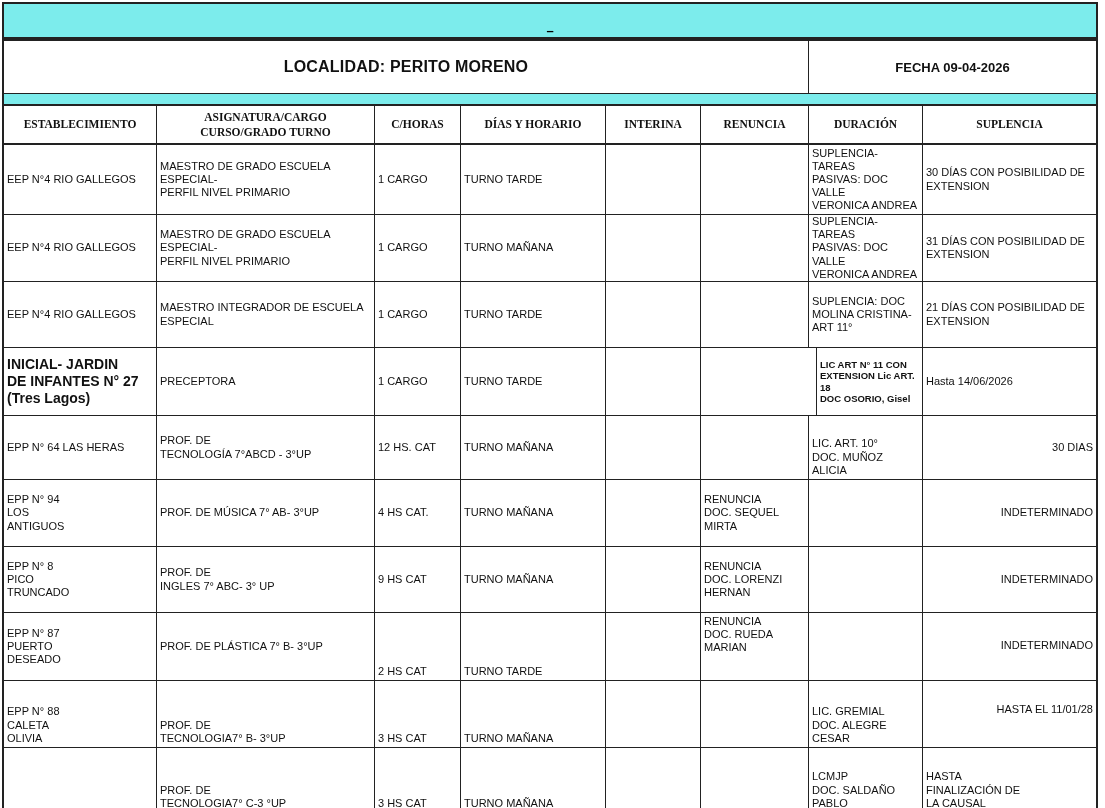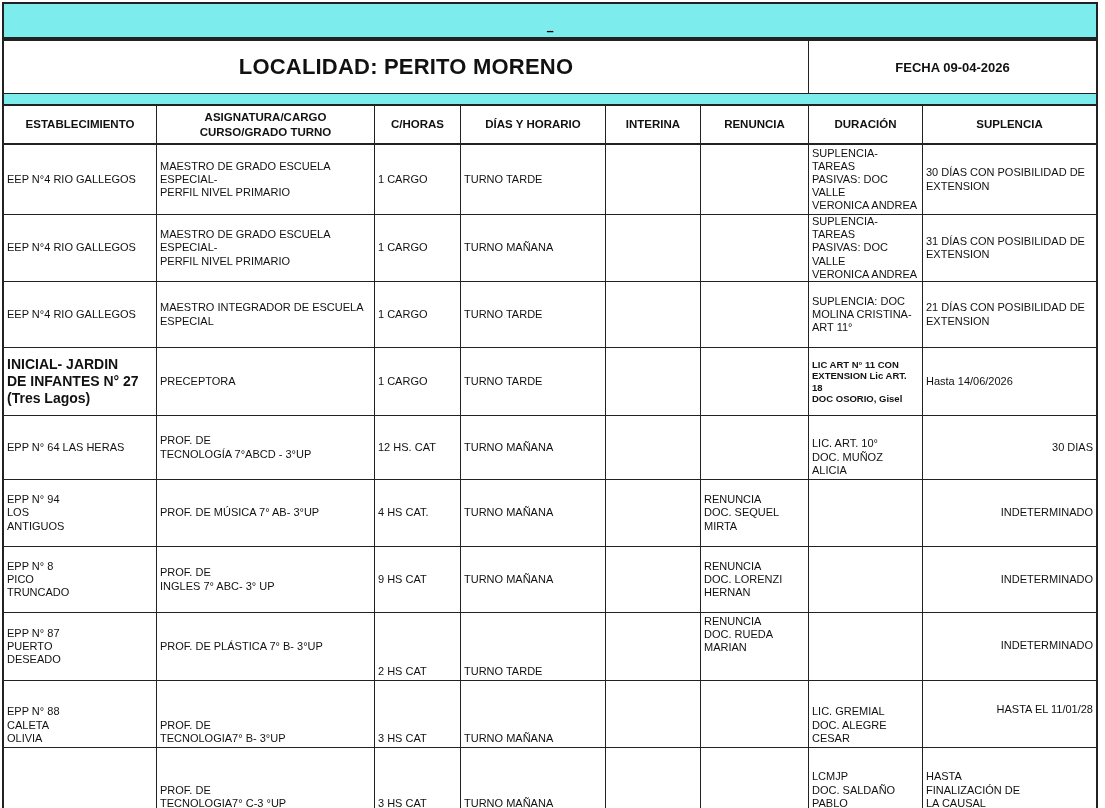--- a/index.html
+++ b/index.html
@@ -21,52 +21,52 @@
   }
 
   
   .doc{box-sizing:border-box;border:2px solid var(--border,#222);border-top-width:2px;}
 
   .titlerow{display:grid;grid-template-columns:804px 1fr;height:52px;}
   .titlecell{
     box-sizing:border-box;display:flex;align-items:center;justify-content:center;
     font-weight:bold;
   }
-  .titlecell.loc{font-size:22px;letter-spacing:.2px;}
+  .titlecell.loc{font-size:16px;letter-spacing:.2px;}
   .titlecell.fecha{border-left:1px solid var(--border,#222);font-size:13px;}
 
   .cyanstrip{
     box-sizing:border-box;height:13px;background:var(--band,#7cecec);
     border-top:1px solid var(--border,#222);border-bottom:2px solid var(--border,#222);
   }
 
   .gridrow{
     display:grid;
     grid-template-columns:152px 218px 86px 145px 95px 108px 114px 1fr;
   }
-  .thead{height:37px;border-bottom:2px solid var(--border,#222);}
+  .thead{height:37px;border-bottom:2px solid var(--border,#222);font-family:Liberation Serif, serif;}
   .th{
     box-sizing:border-box;display:flex;align-items:center;justify-content:center;
     text-align:center;font-weight:bold;font-size:11.5px;line-height:1.25;
     white-space:pre-line;padding:1px 2px;
   }
   .th + .th{border-left:1px solid var(--border,#222);}
 
   .tr + .tr{border-top:1px solid var(--border,#222);}
   .td{
     box-sizing:border-box;display:flex;flex-direction:column;justify-content:center;
     font-size:11px;line-height:1.2;padding:2px 3px;white-space:pre-line;
     overflow:hidden;text-align:left;
   }
   .td + .td{border-left:1px solid var(--border,#222);}
   .va-b{justify-content:flex-end;}
   .va-t{justify-content:flex-start;}
   .ha-c{text-align:right;}
   .fs10{font-size:14px;font-weight:bold;}
-  .fs9{font-size:9.5px;font-weight:bold;}
+  .fs9{font-size:9.5px;font-weight:bold;margin-left:8px;}
 </style>
 </head>
 <body>
 
 <div class="sheet">
 
   <div class="topbar">
     <span class="dash">–</span>
   </div>
 

